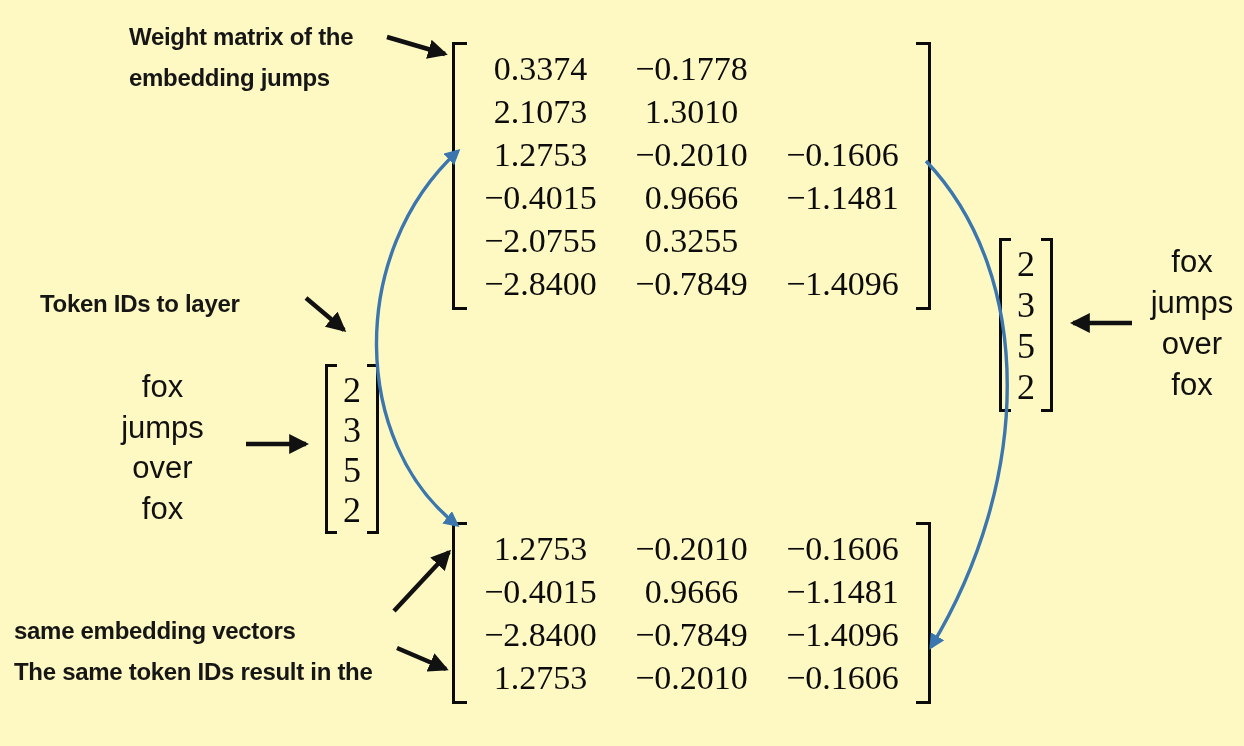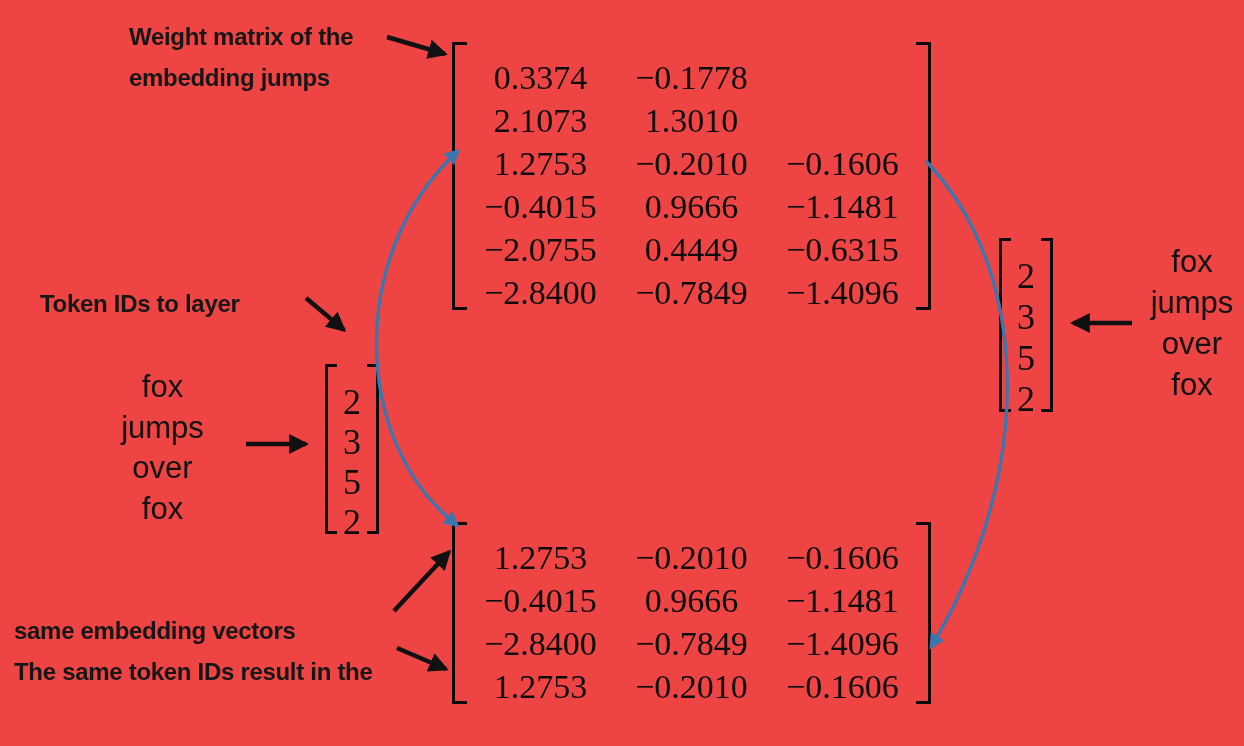--- a/index.html
+++ b/index.html
@@ -1,18 +1,18 @@
 <!DOCTYPE html>
 <html><head>
 <meta charset="utf-8">
 <style>
   html,body{margin:0;padding:0;background:#fbfbfc;}
   #canvas{
     position:relative;width:1244px;height:746px;overflow:hidden;
-    background:#ef4444;color:#101010;
+    background:#fef9c3;color:#101010;
     font-family:"Liberation Sans",sans-serif;
   }
   
   .lbl{
     position:absolute;font-weight:bold;font-size:24px;line-height:41px;
     letter-spacing:-0.3px;color:#161616;white-space:nowrap;
   }
   
   .words{position:absolute;font-size:31px;line-height:40.5px;color:#111;}
   .words div{height:40.5px;text-align:center;}
@@ -23,21 +23,21 @@
     content:"";position:absolute;top:0;bottom:0;width:12px;
     border:3px solid #0b0b0b;
   }
   .matrix::before{left:0;border-right:none;}
   .matrix::after{right:0;border-left:none;}
   .rows{display:flex;flex-direction:column;padding:5px 13px;position:relative;}
   .m-row{display:grid;align-items:center;position:relative;}
   .mat3 .m-row{grid-template-columns:151px 151px 151px;height:43px;}
   .m-cell{
     font-family:"Liberation Serif","DejaVu Serif",serif;
-    font-size:34px;text-align:center;color:#0c0c0c;white-space:nowrap;margin-top:12px;
+    font-size:34px;text-align:center;color:#0c0c0c;white-space:nowrap;
   }
   .vec .rows{padding:5px 9px;}
   .vec::before,.vec::after{width:9px;}
   .vec .m-row{grid-template-columns:36px;height:40px;}
   .vec-r .m-row{height:41px;}
   .vec .m-cell{font-size:36px;}
   
   .hl::before{
     content:"";position:absolute;left:-11px;right:-11px;top:1px;bottom:1px;
     background:#e8eef6;border:3.5px solid #2b6cb0;border-radius:12px;z-index:-1;
@@ -71,22 +71,21 @@
         <span class="m-cell">−0.2010</span>
         <span class="m-cell">−0.1606</span>
       </div>
       <div class="m-row">
         <span class="m-cell">−0.4015</span>
         <span class="m-cell">0.9666</span>
         <span class="m-cell">−1.1481</span>
       </div>
       <div class="m-row">
         <span class="m-cell">−2.0755</span>
-        <span class="m-cell">0.4449</span>
-        <span class="m-cell">−0.6315</span>
+        <span class="m-cell">0.3255</span>
       </div>
       <div class="m-row">
         <span class="m-cell">−2.8400</span>
         <span class="m-cell">−0.7849</span>
         <span class="m-cell">−1.4096</span>
       </div>
     </div>
   </div>
 
   <div class="lbl" style="left:40px;top:283px;">Token IDs to layer</div>

